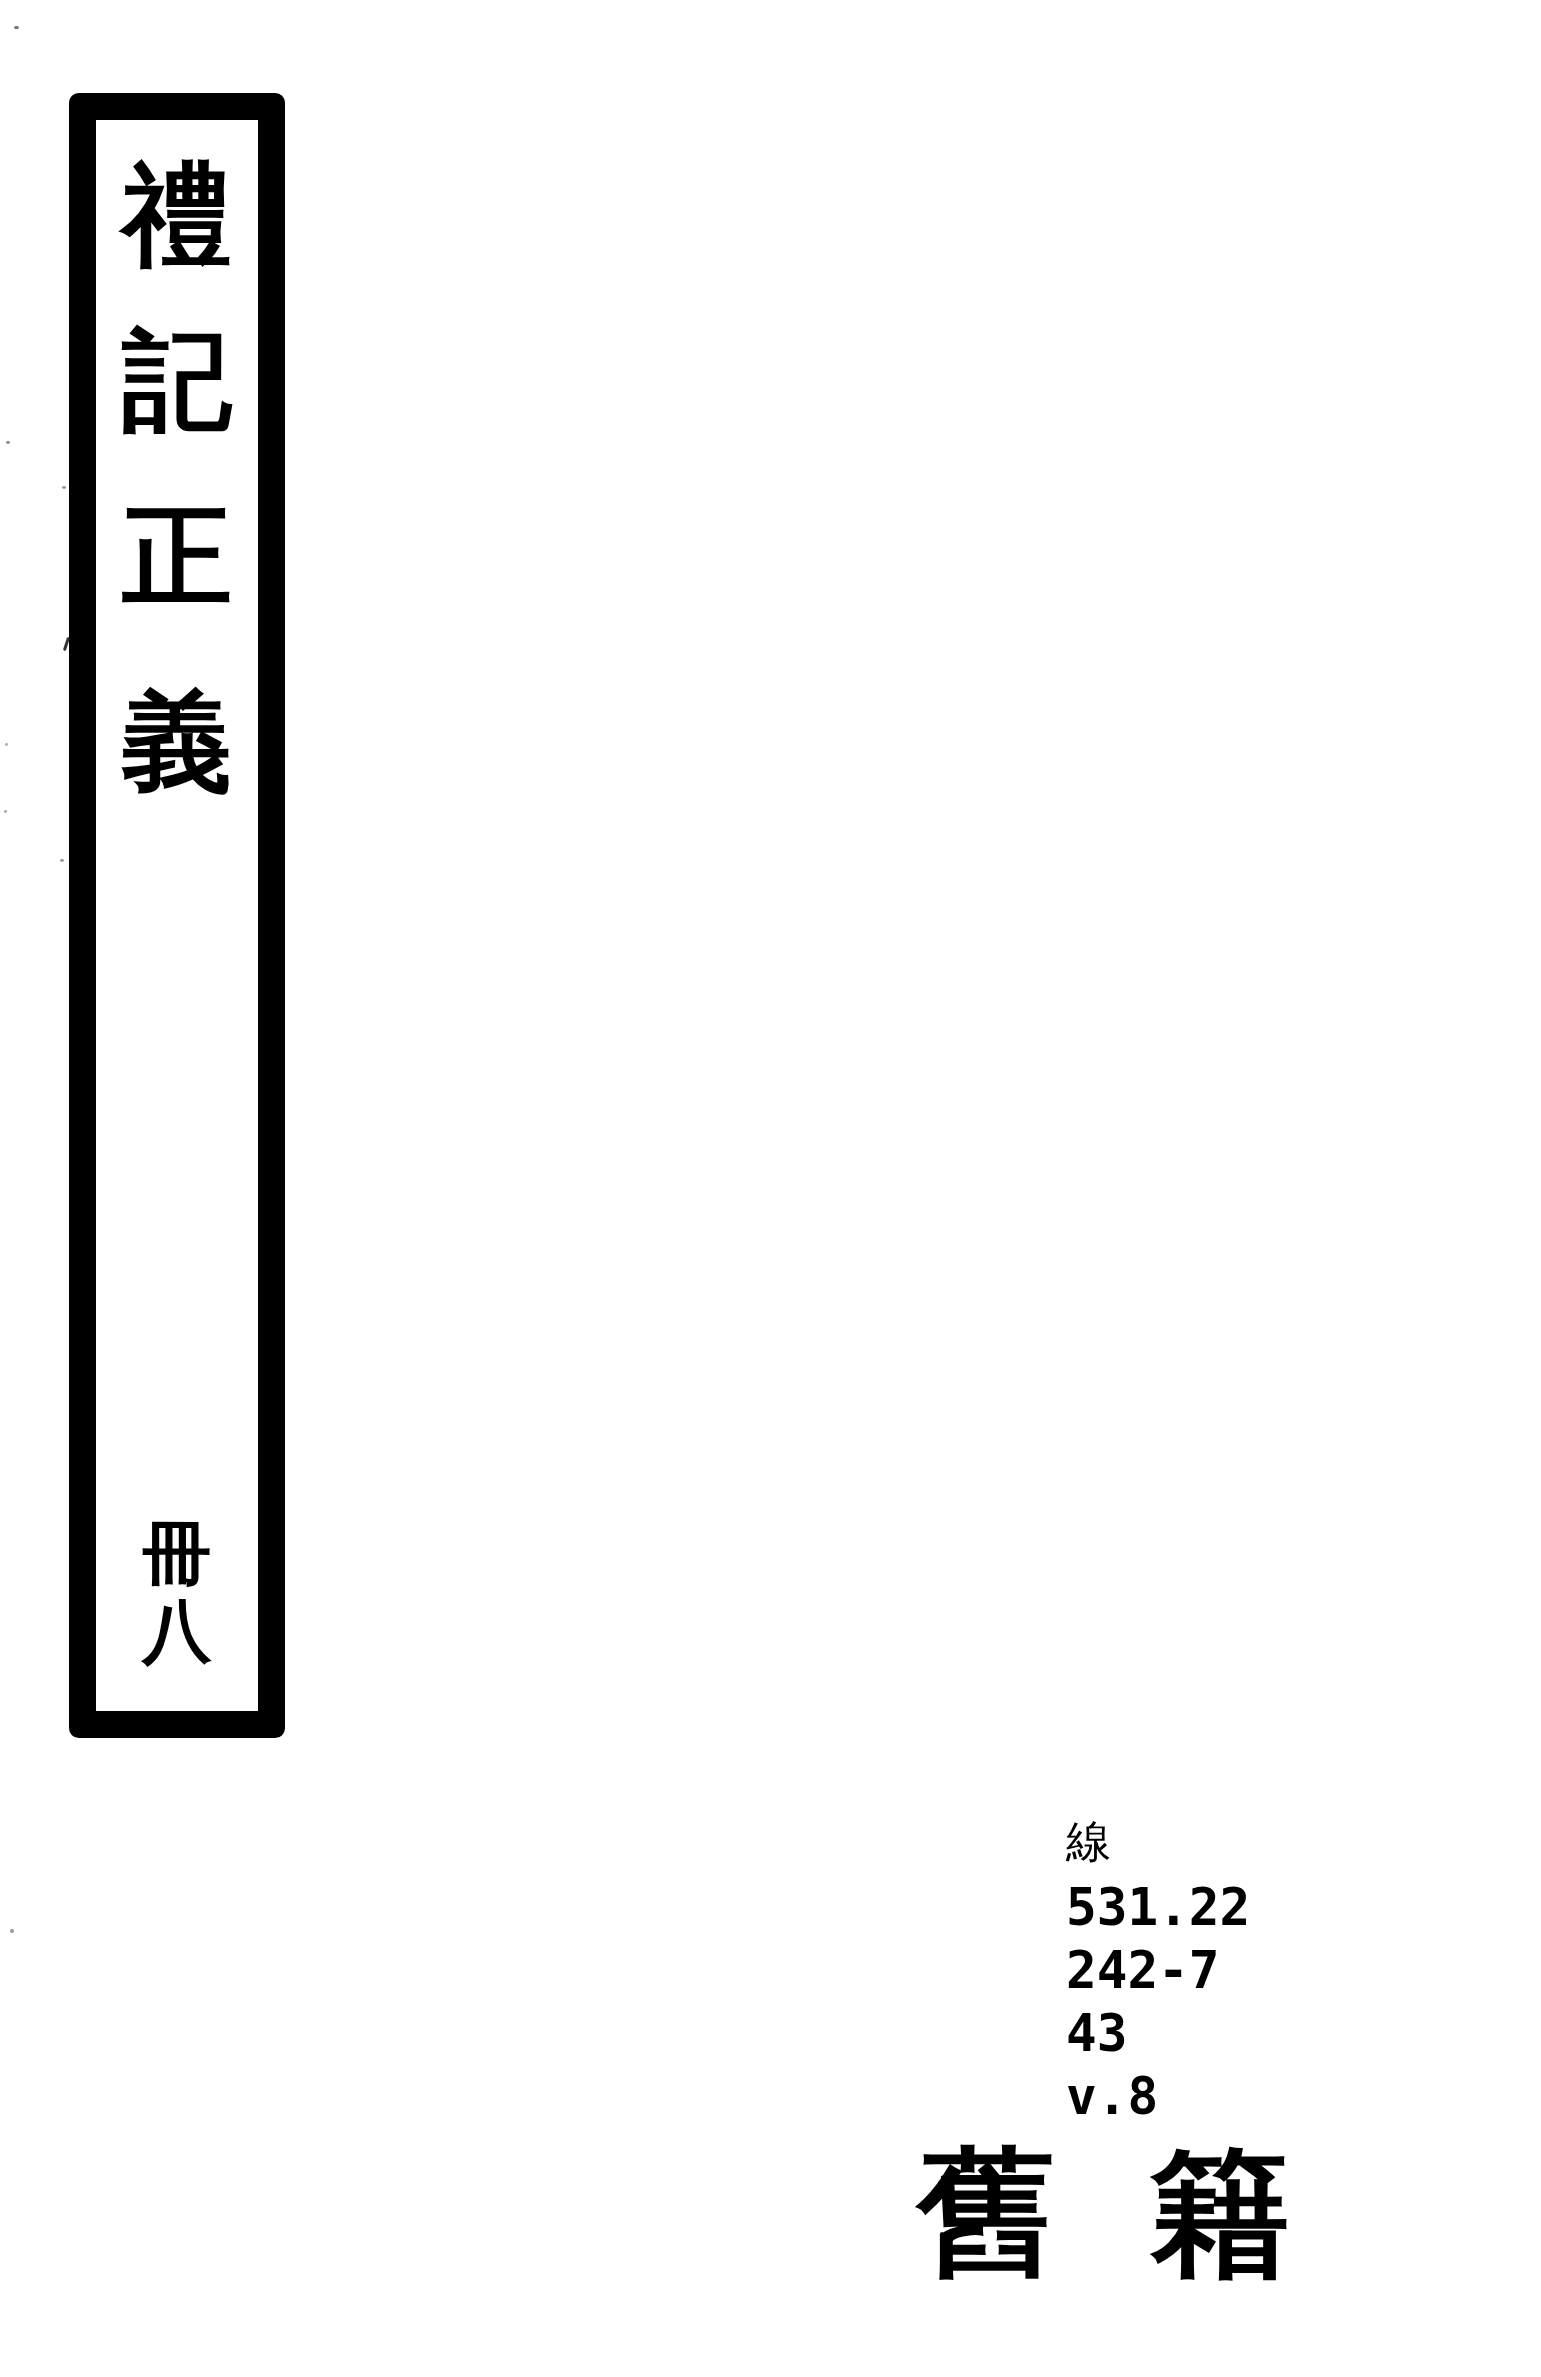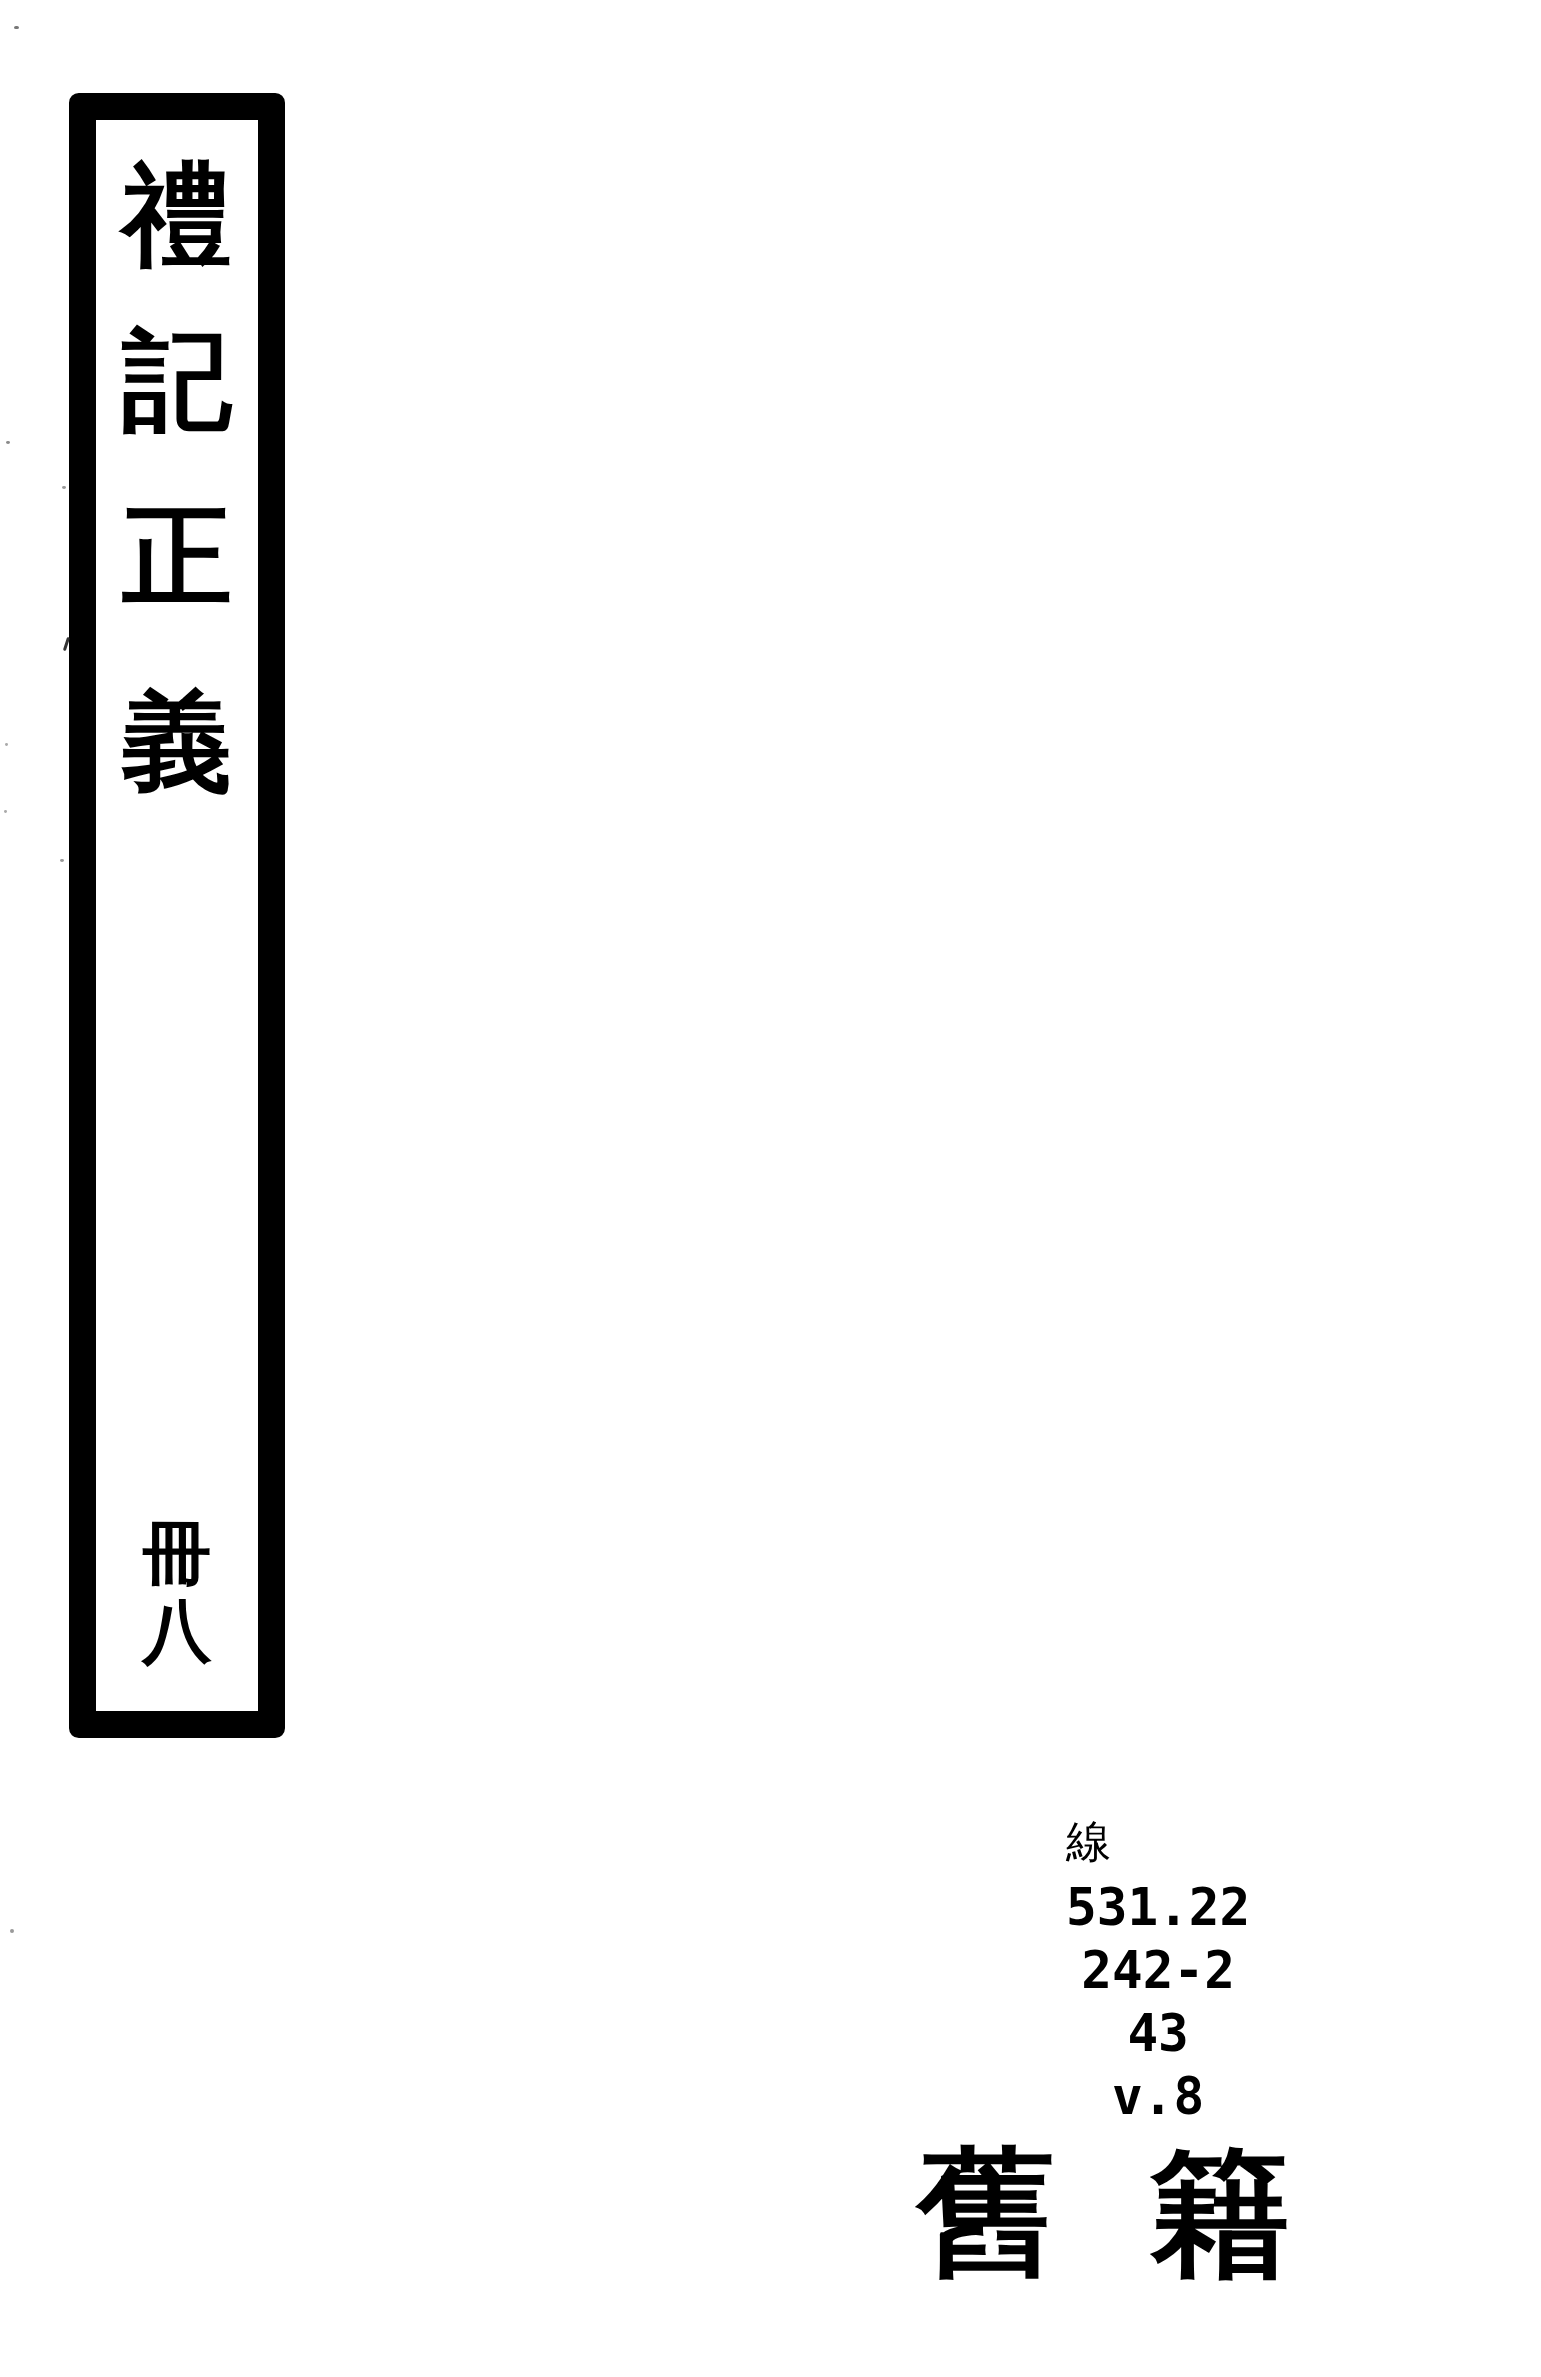--- a/index.html
+++ b/index.html
@@ -71,21 +71,20 @@
     color: #000000;
   }
   .cn-line {
     font-family: "DejaVu Sans Mono", monospace;
     font-size: 51px;
     line-height: 63px;
     font-weight: 700;
     letter-spacing: 0px;
     color: #000000;
     white-space: nowrap;
-    text-align: center;
   }
 
   
   .collection-label {
     position: absolute;
     left: 916px;
     top: 2143px;
     height: 157px;
   }
   .stamp-char {
@@ -124,21 +123,21 @@
     <span class="title-char c2">記</span>
     <span class="title-char c3">正</span>
     <span class="title-char c4">義</span>
     <span class="volume-char v1">冊</span>
     <span class="volume-char v2">八</span>
   </div>
 
   <div class="call-number">
     <div class="cn-prefix">線</div>
     <div class="cn-line">531.22</div>
-    <div class="cn-line">242-2</div>
+    <div class="cn-line">242-7</div>
     <div class="cn-line">43</div>
     <div class="cn-line">v.8</div>
   </div>
 
   <div class="collection-label">
     <span class="stamp-char s1">舊</span>
     <span class="stamp-char s2">籍</span>
   </div>
 
   <div class="speck k1"></div>

